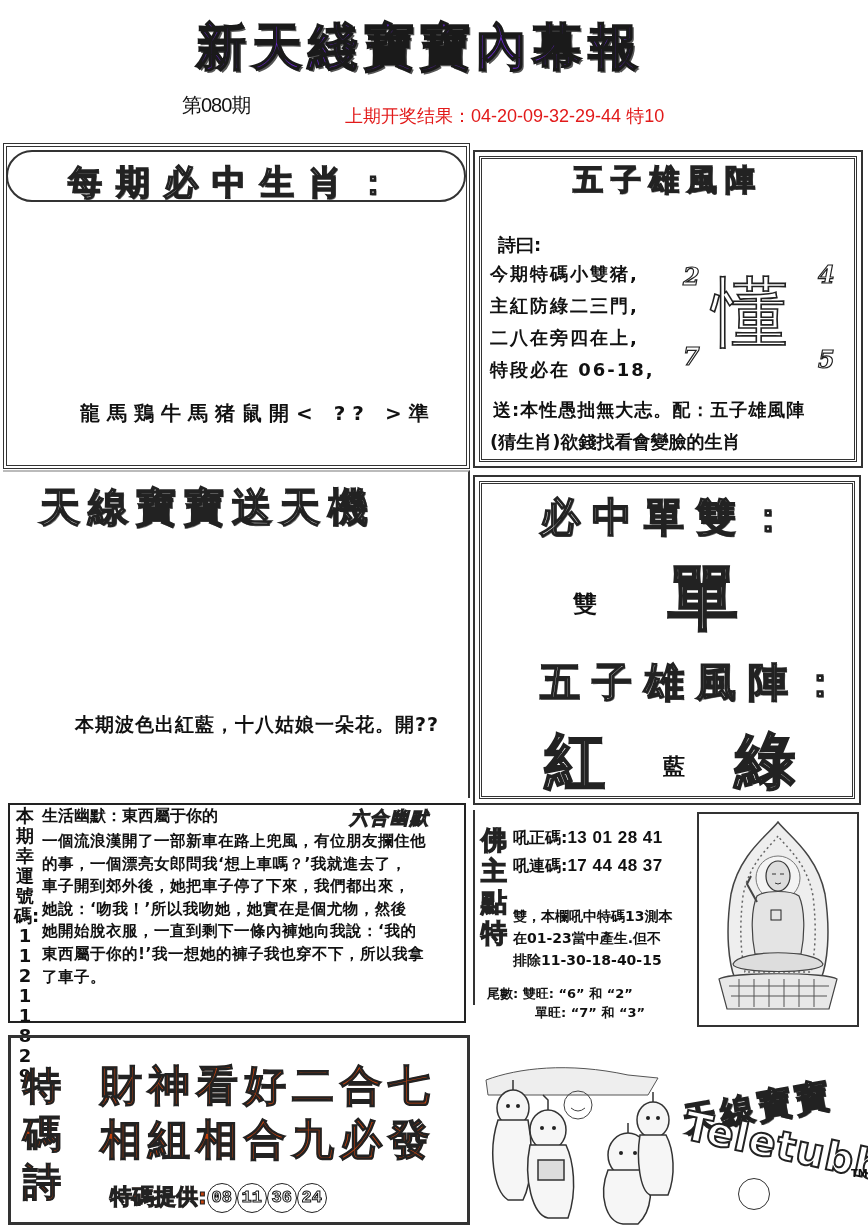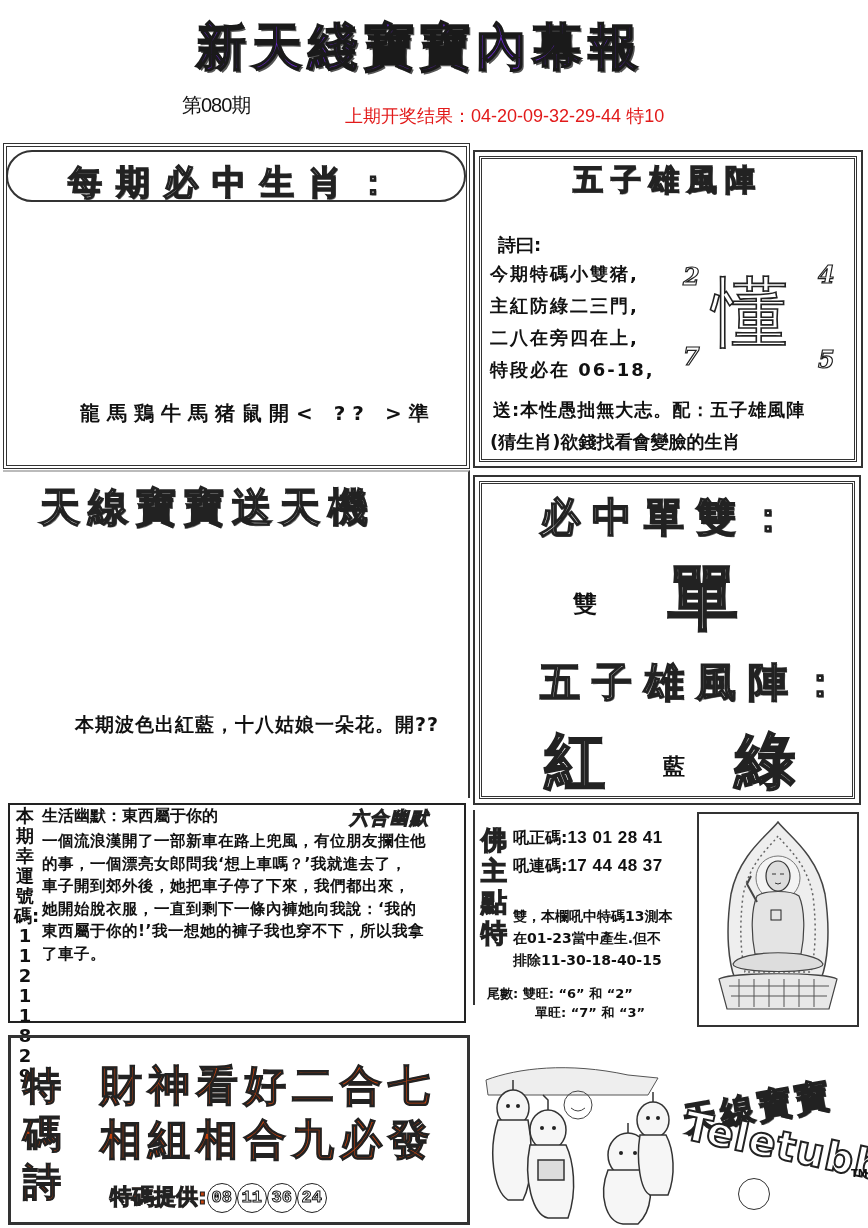--- a/index.html
+++ b/index.html
@@ -121,20 +121,21 @@
 <div class="abs" id="p5"></div>
 <div class="abs" id="p5-lucky">
   <span>本期幸運號碼:</span><span>11 21 18 29</span>
 </div>
 <div class="abs" id="p5-title">生活幽默：東西屬于你的</div>
 <div class="abs" id="p5-badge">六合幽默</div>
 <div class="abs" id="p5-body">
   <div>一個流浪漢開了一部新車在路上兜風，有位朋友攔住他</div>
   <div>的事，一個漂亮女郎問我‘想上車嗎？’我就進去了，</div>
   <div>車子開到郊外後，她把車子停了下來，我們都出來，</div>
+  <div>她說：‘吻我！’所以我吻她，她實在是個尤物，然後</div>
   <div>她開始脫衣服，一直到剩下一條內褲她向我說：‘我的</div>
   <div>東西屬于你的!’我一想她的褲子我也穿不下，所以我拿</div>
   <div>了車子。</div>
 </div>
 
 <div class="abs" id="p6"></div>
 <div class="abs" id="p6-vertical">佛主點特</div>
 <div class="abs p6-line" style="top:828px">
   <span>吼正碼:</span><span class="p6-big">13 01 28 41</span>
 </div>

